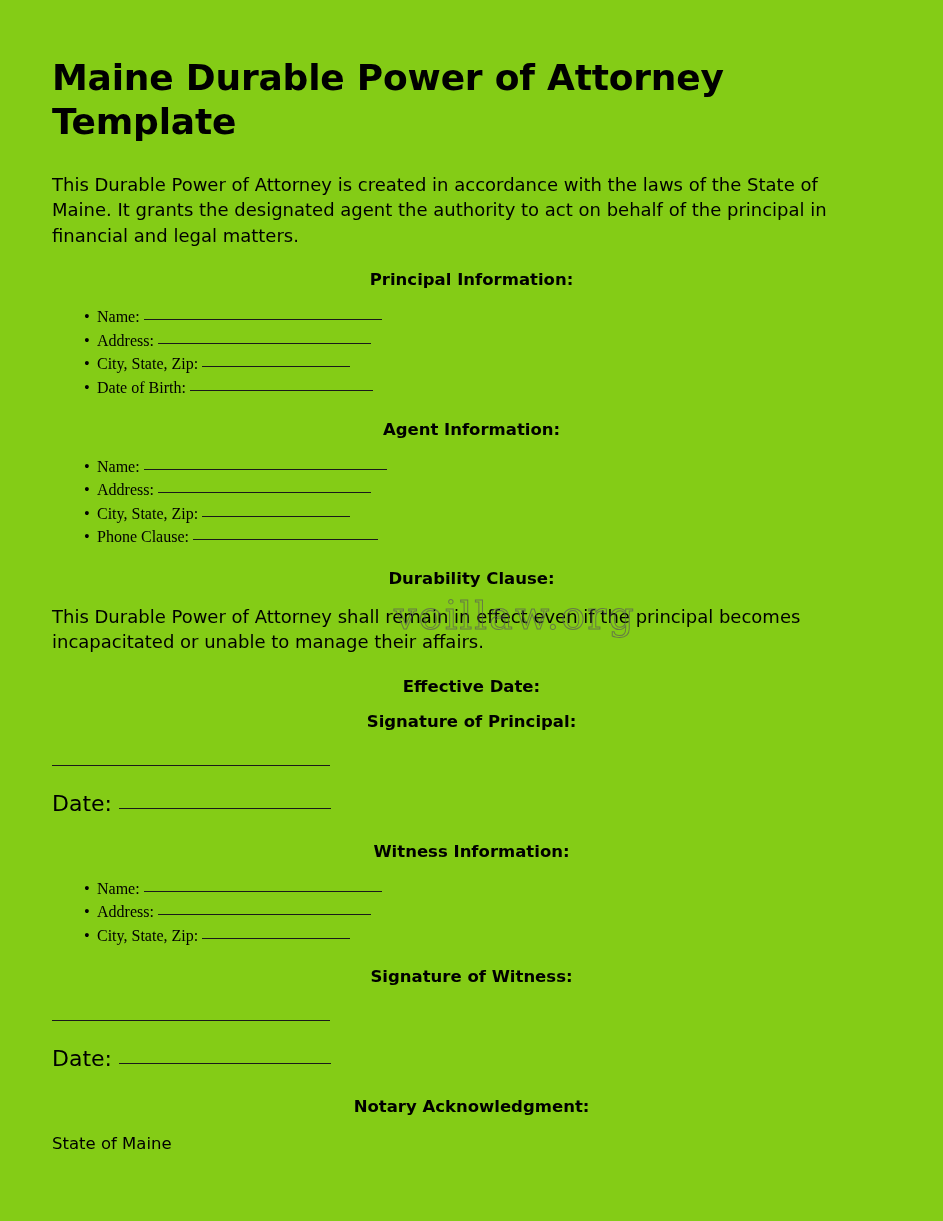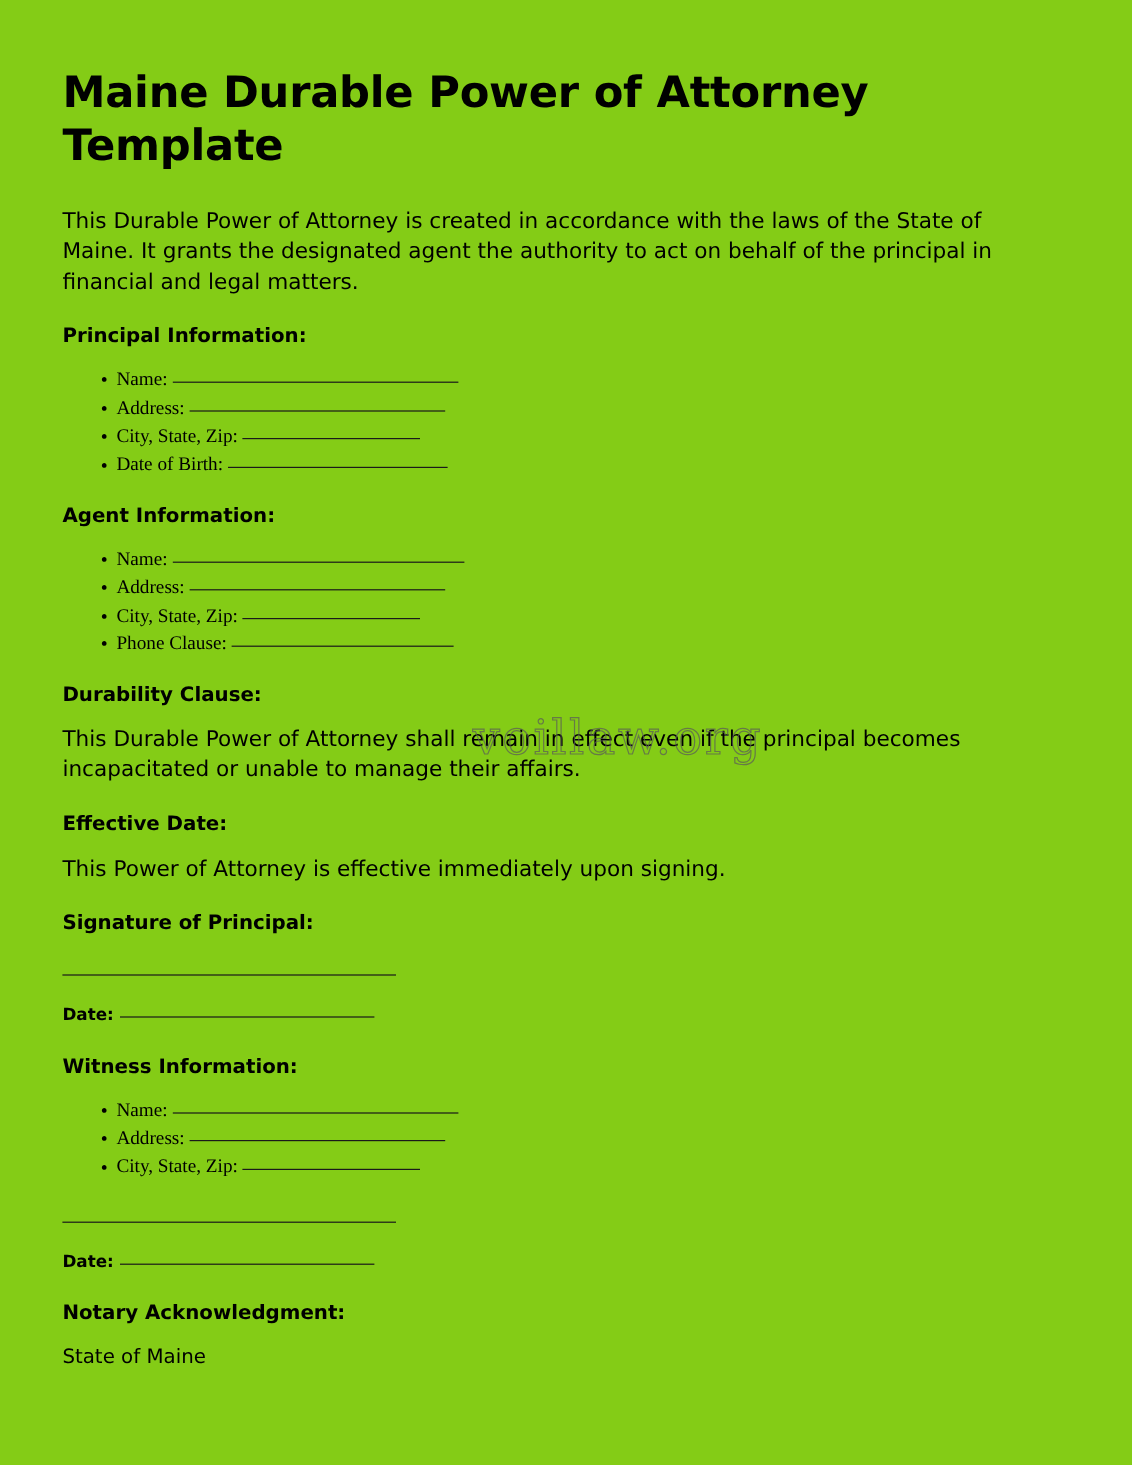--- a/index.html
+++ b/index.html
@@ -38,20 +38,21 @@
     font-size: 18px;
     line-height: 1.42;
     margin: 0 0 22px 0;
     max-width: 800px;
   }
 
   .section-heading {
     font-size: 16.5px;
     font-weight: bold;
     margin: 0 0 16px 0;
+    text-align: center;
   }
 
   .field-list {
     list-style: none;
     margin: 0 0 20px 0;
     padding: 0;
   }
   .field-list li {
     position: relative;
     font-size: 16px;
@@ -76,25 +77,24 @@
   }
 
   .sig-rule {
     width: 278px;
     height: 0;
     border-bottom: 1.8px solid #1a1a1a;
     margin: 34px 0 22px 0;
   }
 
   .date-line {
-    font-size: 14px;
+    font-size: 22px;
     line-height: 1.45;
     margin: 0 0 22px 0;
     white-space: nowrap;
-    font-weight: bold;
   }
 
   .plain-line {
     font-size: 16.5px;
     line-height: 1.45;
     margin: 0;
   }
 
   .watermark {
     position: absolute;
@@ -139,36 +139,36 @@
       <li><span>Name: </span><span class="rule-inline" style="width: 243px;"></span></li>
       <li><span>Address: </span><span class="rule-inline" style="width: 213px;"></span></li>
       <li><span>City, State, Zip: </span><span class="rule-inline" style="width: 148px;"></span></li>
       <li><span>Phone Clause: </span><span class="rule-inline" style="width: 185px;"></span></li>
     </ul>
 
   <h2 class="section-heading">Durability Clause:</h2>
   <p class="body-para">This Durable Power of Attorney shall remain in effect even if the principal becomes incapacitated or unable to manage their affairs.</p>
 
   <h2 class="section-heading">Effective Date:</h2>
-  <p class="body-para">This Power of Attorney is effective immediately upon signing.</p>
 
   <h2 class="section-heading">Signature of Principal:</h2>
   <div class="sig-rule"></div>
   <p class="date-line">
     <span>Date:</span>
     <span class="rule-inline" id="principal-date-rule" style="width: 212px;"></span>
   </p>
 
   <h2 class="section-heading">Witness Information:</h2>
   <ul class="field-list" id="witness-list">
       <li><span>Name: </span><span class="rule-inline" style="width: 238px;"></span></li>
       <li><span>Address: </span><span class="rule-inline" style="width: 213px;"></span></li>
       <li><span>City, State, Zip: </span><span class="rule-inline" style="width: 148px;"></span></li>
     </ul>
 
+  <h2 class="section-heading">Signature of Witness:</h2>
   <div class="sig-rule"></div>
   <p class="date-line">
     <span>Date:</span>
     <span class="rule-inline" id="witness-date-rule" style="width: 212px;"></span>
   </p>
 
   <h2 class="section-heading">Notary Acknowledgment:</h2>
   <p class="plain-line">State of Maine</p>
 
   <div class="watermark">

